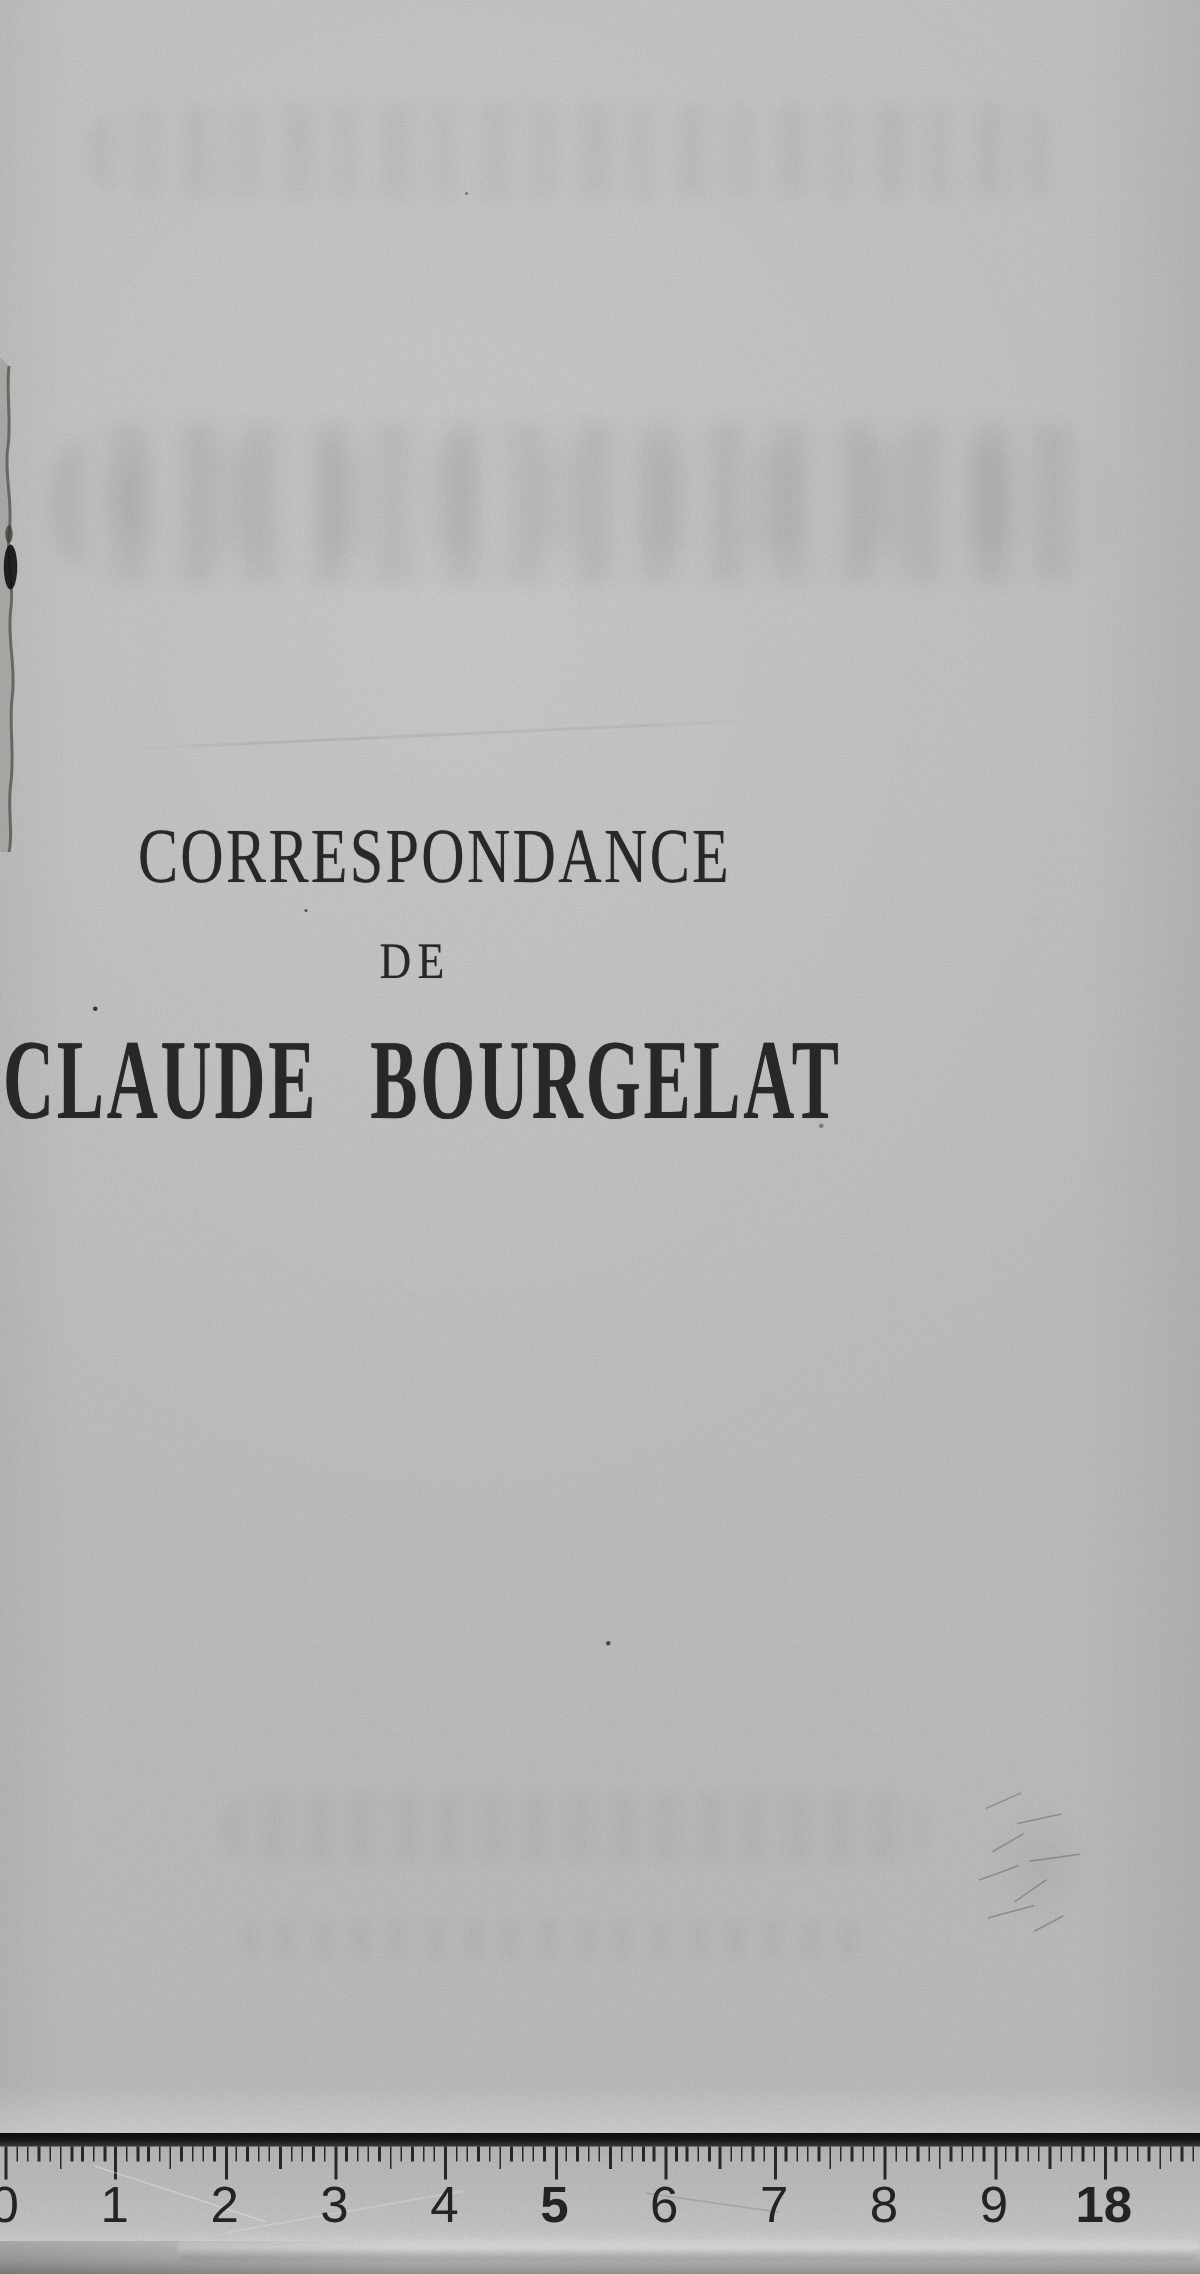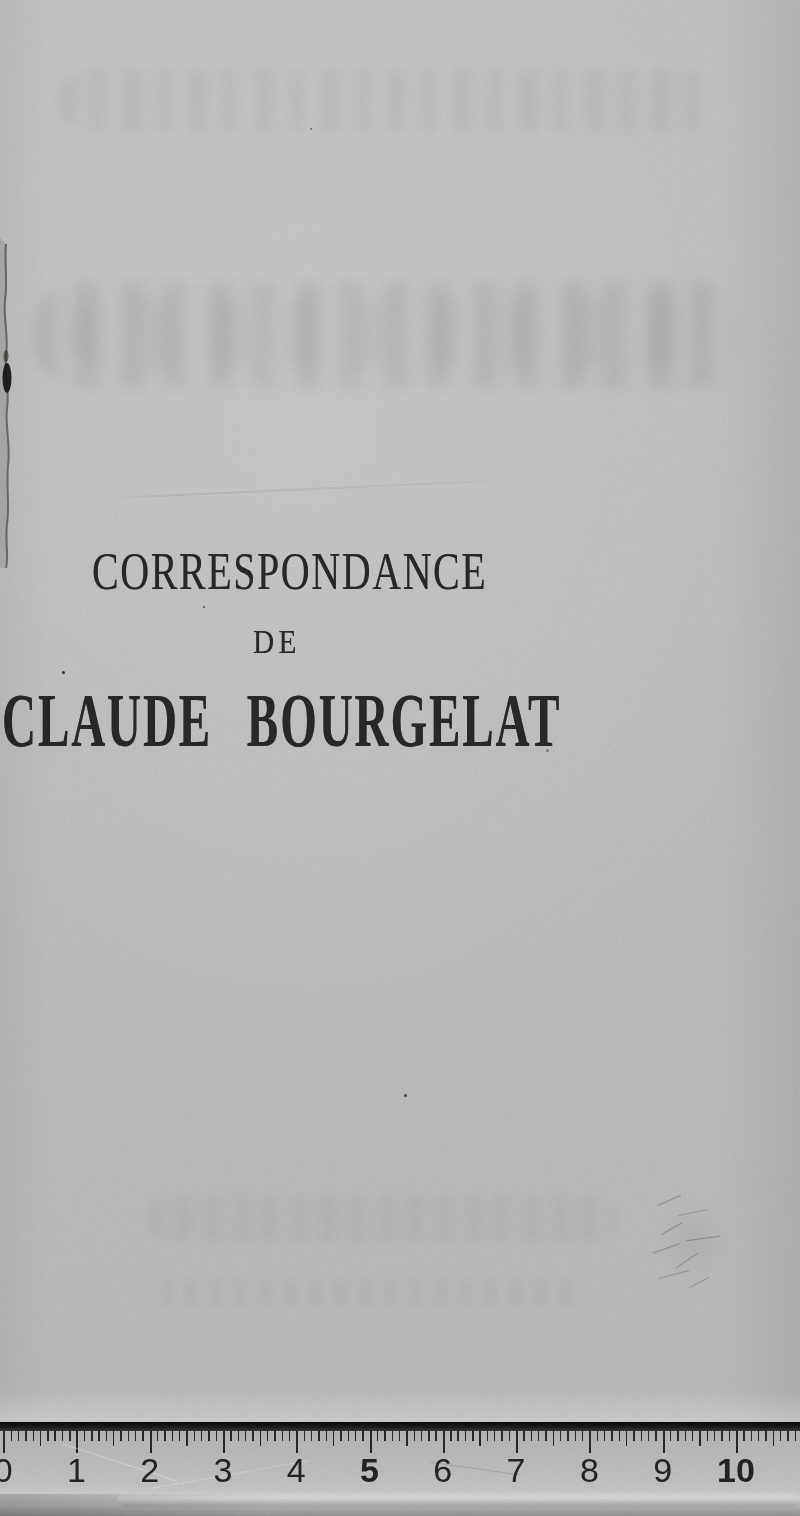--- a/index.html
+++ b/index.html
@@ -255,21 +255,21 @@
       <span class="rnum" style="left: 3.2px;">0</span>
       <span class="rnum" style="left: 76.47px;">1</span>
       <span class="rnum" style="left: 149.74px;">2</span>
       <span class="rnum" style="left: 223.01px;">3</span>
       <span class="rnum" style="left: 296.28px;">4</span>
       <span class="rnum bold" style="left: 369.55px;">5</span>
       <span class="rnum" style="left: 442.82px;">6</span>
       <span class="rnum" style="left: 516.09px;">7</span>
       <span class="rnum" style="left: 589.36px;">8</span>
       <span class="rnum" style="left: 662.63px;">9</span>
-      <span class="rnum bold" style="left: 735.9px;">10</span>
+      <span class="rnum bold" style="left: 735.9px;">18</span>
     </div>
 
   <svg class="noise" width="800" height="1516">
     <filter id="pn">
       <feTurbulence type="fractalNoise" baseFrequency="0.8" numOctaves="2" stitchTiles="stitch"></feTurbulence>
       <feColorMatrix type="matrix" values="0 0 0 0 0  0 0 0 0 0  0 0 0 0 0  0.12 0.12 0.12 0 0"></feColorMatrix>
     </filter>
     <rect width="800" height="1516" filter="url(#pn)"></rect>
   </svg>
 </div>

